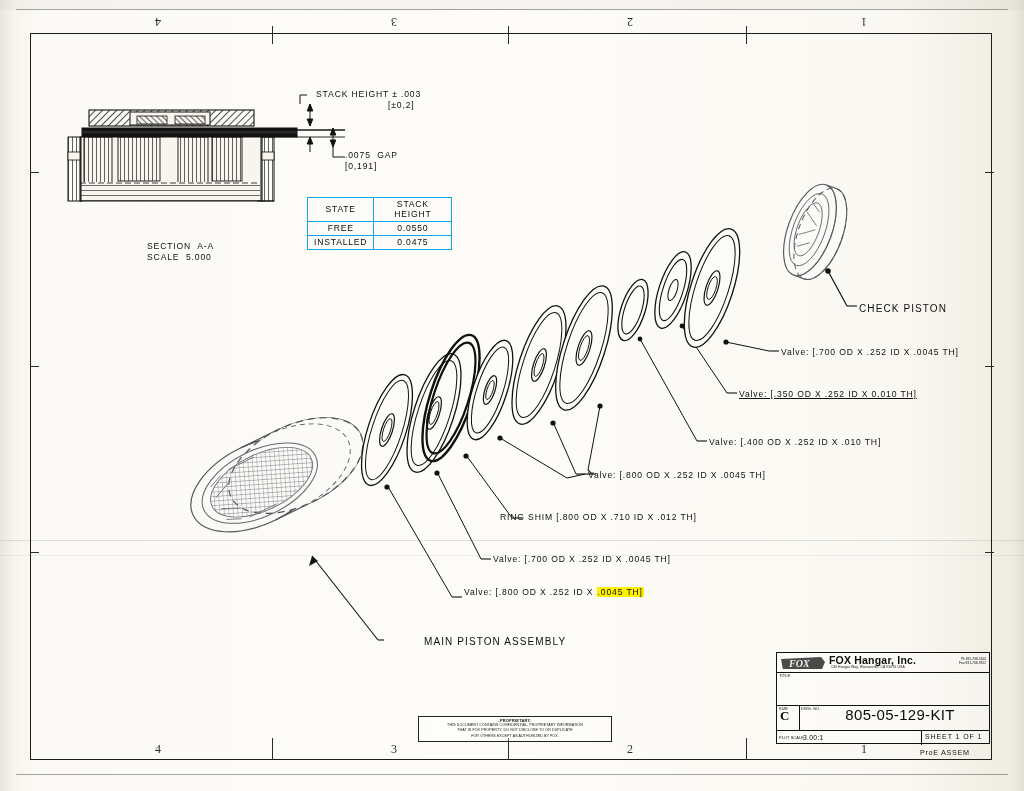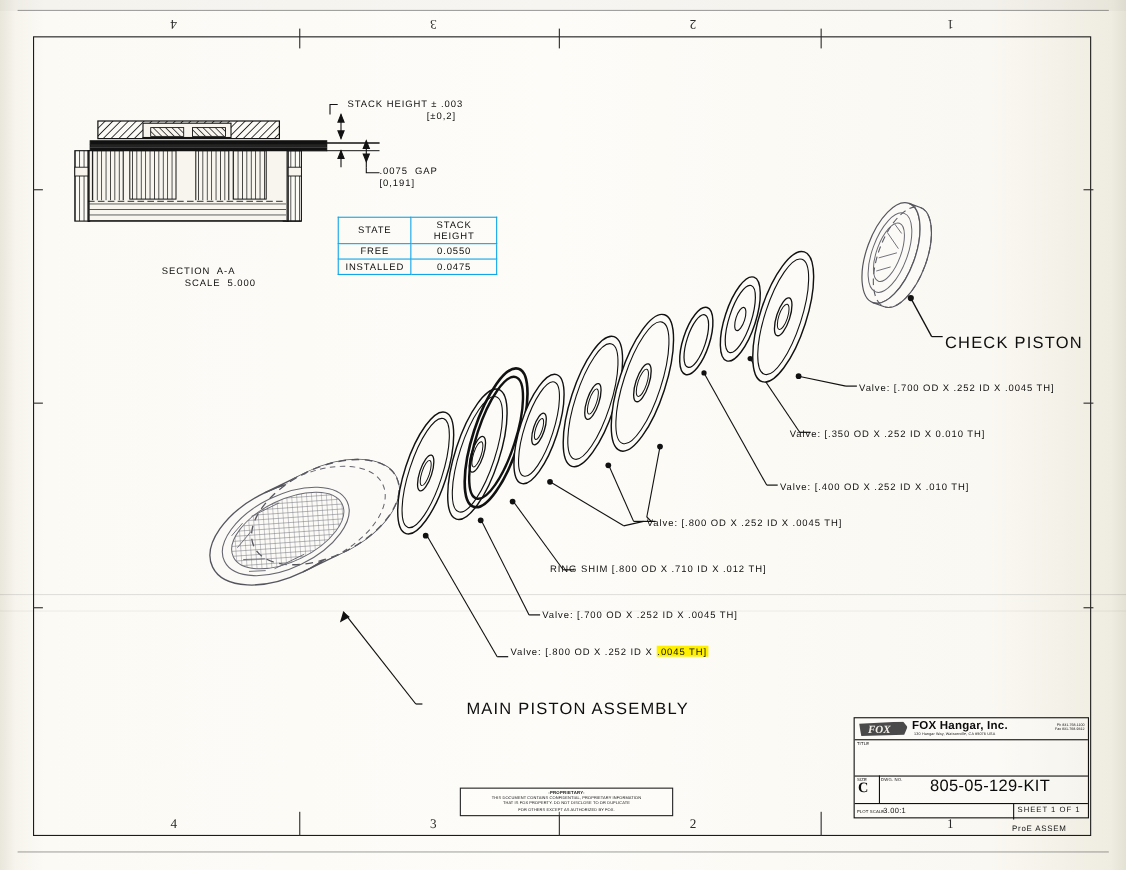--- a/index.html
+++ b/index.html
@@ -65,21 +65,21 @@
   
   .dtext {
     position: absolute;
     font-family: "Liberation Sans", sans-serif;
     font-size: 8.6px;
     letter-spacing: 0.85px;
     color: #0f0f0f;
     white-space: pre;
     line-height: 1.32;
   }
-  .dtext.big { font-size: 15px; letter-spacing: 1.1px; }
+  .dtext.big { font-size: 10px; letter-spacing: 1.1px; }
   .hl { background: #fff000; padding: 0 1px; }
 
   
   svg.overlay {
     position: absolute; left: 0; top: 0; width: 1024px; height: 791px;
     pointer-events: none;
   }
 
   
   .sh-table {
@@ -449,42 +449,42 @@
       <path d="M452 597 L462 597"></path>
     </g>
   </svg>
 
   <div class="dtext" style="left:316px; top:89px;">STACK HEIGHT ± .003</div>
   <div class="dtext" style="left:388px; top:100px;">[±0,2]</div>
   <div class="dtext" style="left:345px; top:150px;">.0075  GAP</div>
   <div class="dtext" style="left:345px; top:161px;">[0,191]</div>
 
   <div class="dtext" style="left:147px; top:241px;">SECTION  A-A</div>
-  <div class="dtext" style="left:147px; top:252px;margin-left:21px;">SCALE  5.000</div>
+  <div class="dtext" style="left:147px; top:252px;">SCALE  5.000</div>
 
   <table class="sh-table">
     <tbody>
         <tr>
       <th style="width:65px;">STATE</th>
       <th style="width:78px;">STACK HEIGHT</th>
     </tr>
     <tr>
       <td>FREE</td>
       <td>0.0550</td>
     </tr>
     <tr>
       <td>INSTALLED</td>
       <td>0.0475</td>
     </tr>
   </tbody>
     </table>
 
   <div class="dtext big" style="left:859px; top:302px;">CHECK PISTON</div>
   <div class="dtext" style="left:781px; top:347px;">Valve: [.700 OD X .252 ID X .0045 TH]</div>
-  <div class="dtext" style="left:718px; top:389px;">Valve: [.350 OD X .252 ID X 0.010 TH]</div>
+  <div class="dtext" style="left:739px; top:389px;text-decoration:underline;">Valve: [.350 OD X .252 ID X 0.010 TH]</div>
   <div class="dtext" style="left:709px; top:437px;">Valve: [.400 OD X .252 ID X .010 TH]</div>
   <div class="dtext" style="left:588px; top:470px;">Valve: [.800 OD X .252 ID X .0045 TH]</div>
   <div class="dtext" style="left:500px; top:512px;">RING SHIM [.800 OD X .710 ID X .012 TH]</div>
   <div class="dtext" style="left:493px; top:554px;">Valve: [.700 OD X .252 ID X .0045 TH]</div>
 
   <div class="dtext" style="left:464px; top:587px;"><span>Valve: [.800 OD X .252 ID X </span><span class="hl">.0045 TH]</span></div>
 
   <div class="dtext big" style="left:385px; top:635px;padding-left:39px;">MAIN PISTON ASSEMBLY</div>
 
   <div class="prop">

